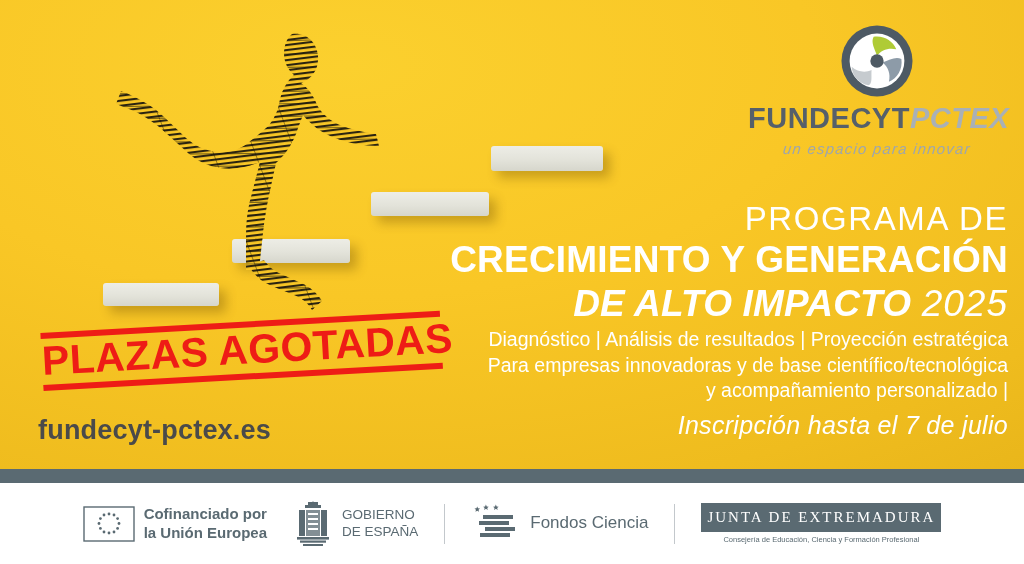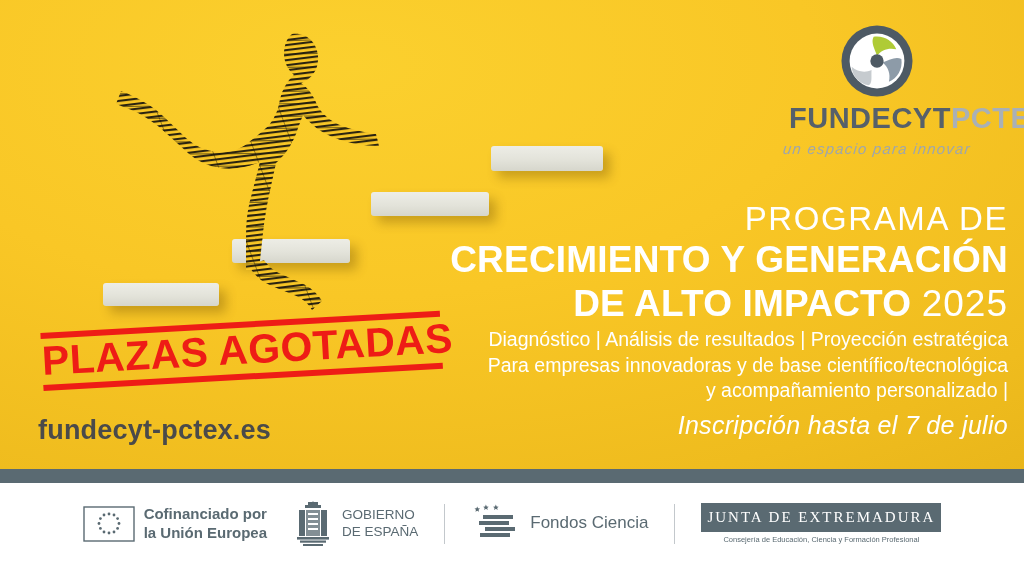--- a/index.html
+++ b/index.html
@@ -53,22 +53,22 @@
     position:absolute;
     left:748px; top:24px;
     width:258px; height:140px;
     text-align:center;
   }
   .logo-emblem { width:74px; height:74px; margin:0 auto 6px; display:block; }
   .logo-word {
     font-size:29px; font-weight:bold; letter-spacing:.5px;
     line-height:1; white-space:nowrap;
   }
-  .logo-word .w1 { color:#56606A;margin-left:41px; }
-  .logo-word .w2 { color:#A9B0B6; }
+  .logo-word .w1 { color:#56606A; }
+  .logo-word .w2 { color:#A9B0B6;font-style:italic; }
   .logo-tag {
     margin-top:7px;
     font-size:15px;
     color:#9EA6AD;
     font-style:italic;
     letter-spacing:1.2px;
     white-space:nowrap;
     transform:skewX(-6deg);
   }
 
@@ -83,21 +83,21 @@
   .hl-1 {
     font-size:33px; font-weight:normal; letter-spacing:1.6px;
     line-height:1.16; white-space:nowrap;
   }
   .hl-2 {
     font-size:37px; font-weight:bold; letter-spacing:.2px;
     line-height:1.18; white-space:nowrap;
   }
   .hl-3 {
     font-size:37px; font-weight:bold; letter-spacing:.2px;
-    line-height:1.18; white-space:nowrap;
+    line-height:1.18; white-space:nowrap;font-style:italic;
   }
   .hl-3 .year { font-weight:normal; letter-spacing:1px; }
 
   
   .body-copy {
     position:absolute;
     left:430px; top:327px;
     width:578px;
     text-align:right;
     color:#ffffff;

